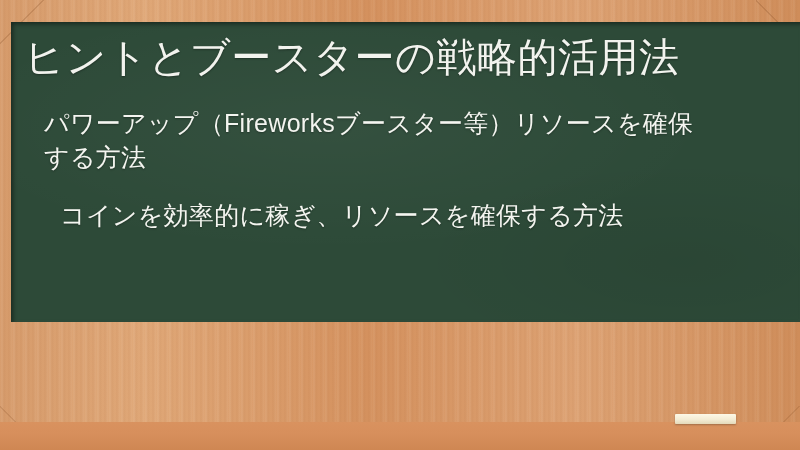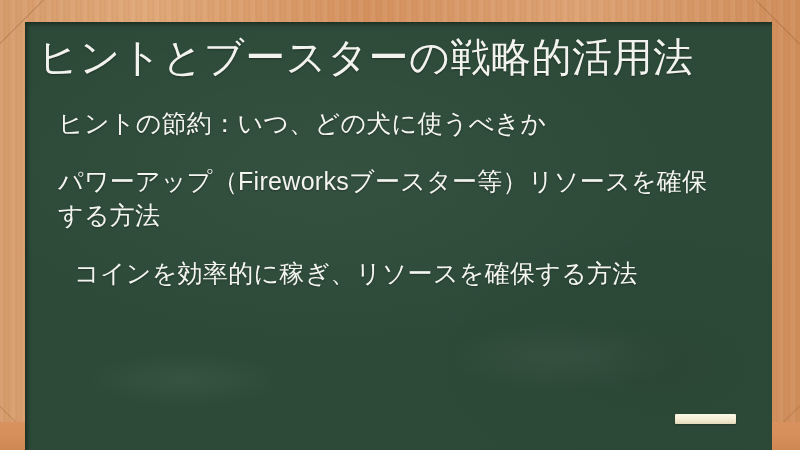--- a/index.html
+++ b/index.html
@@ -56,32 +56,33 @@
     left: 0;
     bottom: 0;
     width: 800px;
     height: 28px;
     background: linear-gradient(180deg, #d9925f 0%, #d78f5c 40%, #cf8753 100%);
   }
 
   
   .board {
     position: absolute;
-    left: 25px;
+    left: 11px;
     top: 22px;
     width: 747px;
-    height: 428px;
+    height: 300px;
     background:
       radial-gradient(ellipse 70% 60% at 40% 35%, rgba(255,255,255,0.035) 0%, rgba(255,255,255,0) 70%),
       radial-gradient(ellipse 50% 50% at 85% 80%, rgba(0,0,0,0.06) 0%, rgba(0,0,0,0) 70%),
       #2d4a38;
     box-shadow:
       inset 2px 2px 4px rgba(0,0,0,0.45),
       inset -1px -1px 3px rgba(255,255,255,0.04);
     overflow: hidden;
+    padding-left: 43px;
   }
 
   
   .smudge {
     position: absolute;
     pointer-events: none;
     border-radius: 50%;
     background: radial-gradient(ellipse at center, rgba(235,240,225,0.05) 0%, rgba(235,240,225,0) 70%);
   }
   .smudge.s1 { left: 420px; top: 300px; width: 240px; height: 70px; }
@@ -152,21 +153,20 @@
   <div class="ledge"></div>
 
   <div class="board">
     <div class="smudge s1"></div>
     <div class="smudge s2"></div>
 
     <div class="content">
       <div class="title">ヒントとブースターの戦略的活用法</div>
 
       <div class="bullets">
-        <div class="bullet b1">ヒントの節約：いつ、どの犬に使うべきか</div>
         <div class="bullet b2">パワーアップ（Fireworksブースター等）リソースを確保する方法</div>
         <div class="bullet b3">コインを効率的に稼ぎ、リソースを確保する方法</div>
       </div>
     </div>
   </div>
 
   <div class="chalk"></div>
 
 </div>
 

